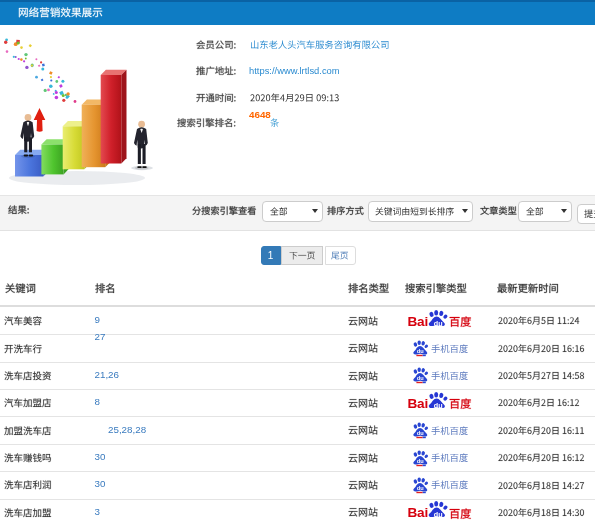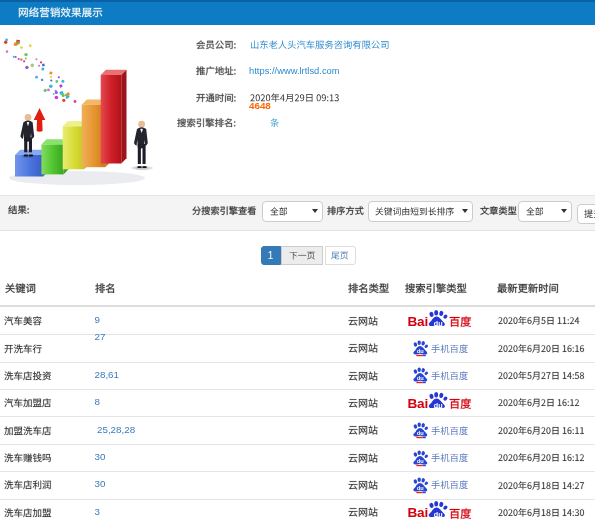--- a/index.html
+++ b/index.html
@@ -314,21 +314,21 @@
       <g fill="#444" stroke="#444" stroke-width="26" transform="translate(0,8.3) scale(0.0094,-0.0094)">
         <use href="#g36" x="0"></use>
         <use href="#g37" x="1000"></use>
         <use href="#g38" x="2000"></use>
         <use href="#g39" x="3000"></use>
         <use href="#g40" x="4000"></use>
         <use href="#g41" x="5000"></use>
         <use href="#g4" x="6000"></use>
       </g>
     </svg>
-    <div style="position:absolute;left:249px;top:100px;font:bold 9.8px 'Liberation Sans',sans-serif;color:#ff6600">4648</div>
+    <div style="position:absolute;left:249px;top:109px;font:bold 9.8px 'Liberation Sans',sans-serif;color:#ff6600">4648</div>
     <svg style="position:absolute;left:270.2px;top:117.63px;overflow:visible" width="10" height="11">
       <g fill="#3a9ad2" transform="translate(0,8.2) scale(0.0093,-0.0093)">
         <use href="#g42" x="0"></use>
       </g>
     </svg>
     <div style="position:absolute;left:0;top:195px;width:615px;height:36px;background:#f4f4f4;border-top:1px solid #e5e5e5;border-bottom:1px solid #e2e2e2;box-sizing:border-box"></div>
     <svg style="position:absolute;left:8px;top:204.5px;overflow:visible" width="22" height="11">
       <g fill="#333" stroke="#333" stroke-width="26" transform="translate(0,8.3) scale(0.0094,-0.0094)">
         <use href="#g43" x="0"></use>
         <use href="#g44" x="1000"></use>
@@ -576,21 +576,21 @@
         <use href="#g88" x="4000"></use>
       </g>
     </svg>
     <svg style="position:absolute;left:348px;top:370.675px;overflow:visible" width="31" height="12">
       <g fill="#333" stroke="#333" stroke-width="13" transform="translate(0,8.8) scale(0.01,-0.01)">
         <use href="#g75" x="0"></use>
         <use href="#g76" x="1000"></use>
         <use href="#g77" x="2000"></use>
       </g>
     </svg>
-    <div style="position:absolute;left:94.5px;top:368.975px;font:9.8px 'Liberation Sans',sans-serif;color:#3a7bbf">28,61</div>
+    <div style="position:absolute;left:94.5px;top:368.975px;font:9.8px 'Liberation Sans',sans-serif;color:#3a7bbf">21,26</div>
     <svg style="position:absolute;left:412px;top:367.475px;overflow:visible" width="18" height="17" viewBox="0 0 18 17">
       <g fill="#2946d2">
         <ellipse cx="3.4" cy="4.5" rx="1.7" ry="2.2" transform="rotate(-20 3.4 4.5)"></ellipse>
         <ellipse cx="7.2" cy="2.8" rx="1.7" ry="2.3"></ellipse>
         <ellipse cx="11.2" cy="3.3" rx="1.7" ry="2.2" transform="rotate(16 11.2 3.3)"></ellipse>
         <ellipse cx="14.3" cy="6.3" rx="1.5" ry="1.9" transform="rotate(45 14.3 6.3)"></ellipse>
         <path d="M4.6,8.0 q3.4,-3.8 6.8,0 q1.8,2.3 3.1,3.4 q1.5,1.5 0.4,2.6 q-1.4,0.9 -3.5,0.4 q-2.1,-0.6 -3.3,-0.6 q-1.1,0 -3.2,0.6 q-2.3,0.5 -3.3,-0.6 q-0.9,-1.2 0.6,-2.6 q1.3,-1 2.4,-3.2 z"></path>
       </g>
       <text x="4.8" y="12.6" font-family="Liberation Sans, sans-serif" font-size="5.6" font-weight="bold" fill="#fff">du</text>
       <rect x="4.4" y="14.8" width="6.3" height="1.4" fill="#e02020"></rect>
@@ -686,21 +686,21 @@
         <use href="#g86" x="4000"></use>
       </g>
     </svg>
     <svg style="position:absolute;left:348px;top:425.375px;overflow:visible" width="31" height="12">
       <g fill="#333" stroke="#333" stroke-width="13" transform="translate(0,8.8) scale(0.01,-0.01)">
         <use href="#g75" x="0"></use>
         <use href="#g76" x="1000"></use>
         <use href="#g77" x="2000"></use>
       </g>
     </svg>
-    <div style="position:absolute;left:97px;top:423.675px;font:9.8px 'Liberation Sans',sans-serif;color:#3a7bbf">25,28,28</div>
+    <div style="position:absolute;left:108px;top:423.675px;font:9.8px 'Liberation Sans',sans-serif;color:#3a7bbf">25,28,28</div>
     <svg style="position:absolute;left:412px;top:422.175px;overflow:visible" width="18" height="17" viewBox="0 0 18 17">
       <g fill="#2946d2">
         <ellipse cx="3.4" cy="4.5" rx="1.7" ry="2.2" transform="rotate(-20 3.4 4.5)"></ellipse>
         <ellipse cx="7.2" cy="2.8" rx="1.7" ry="2.3"></ellipse>
         <ellipse cx="11.2" cy="3.3" rx="1.7" ry="2.2" transform="rotate(16 11.2 3.3)"></ellipse>
         <ellipse cx="14.3" cy="6.3" rx="1.5" ry="1.9" transform="rotate(45 14.3 6.3)"></ellipse>
         <path d="M4.6,8.0 q3.4,-3.8 6.8,0 q1.8,2.3 3.1,3.4 q1.5,1.5 0.4,2.6 q-1.4,0.9 -3.5,0.4 q-2.1,-0.6 -3.3,-0.6 q-1.1,0 -3.2,0.6 q-2.3,0.5 -3.3,-0.6 q-0.9,-1.2 0.6,-2.6 q1.3,-1 2.4,-3.2 z"></path>
       </g>
       <text x="4.8" y="12.6" font-family="Liberation Sans, sans-serif" font-size="5.6" font-weight="bold" fill="#fff">du</text>
       <rect x="4.4" y="14.8" width="6.3" height="1.4" fill="#e02020"></rect>

